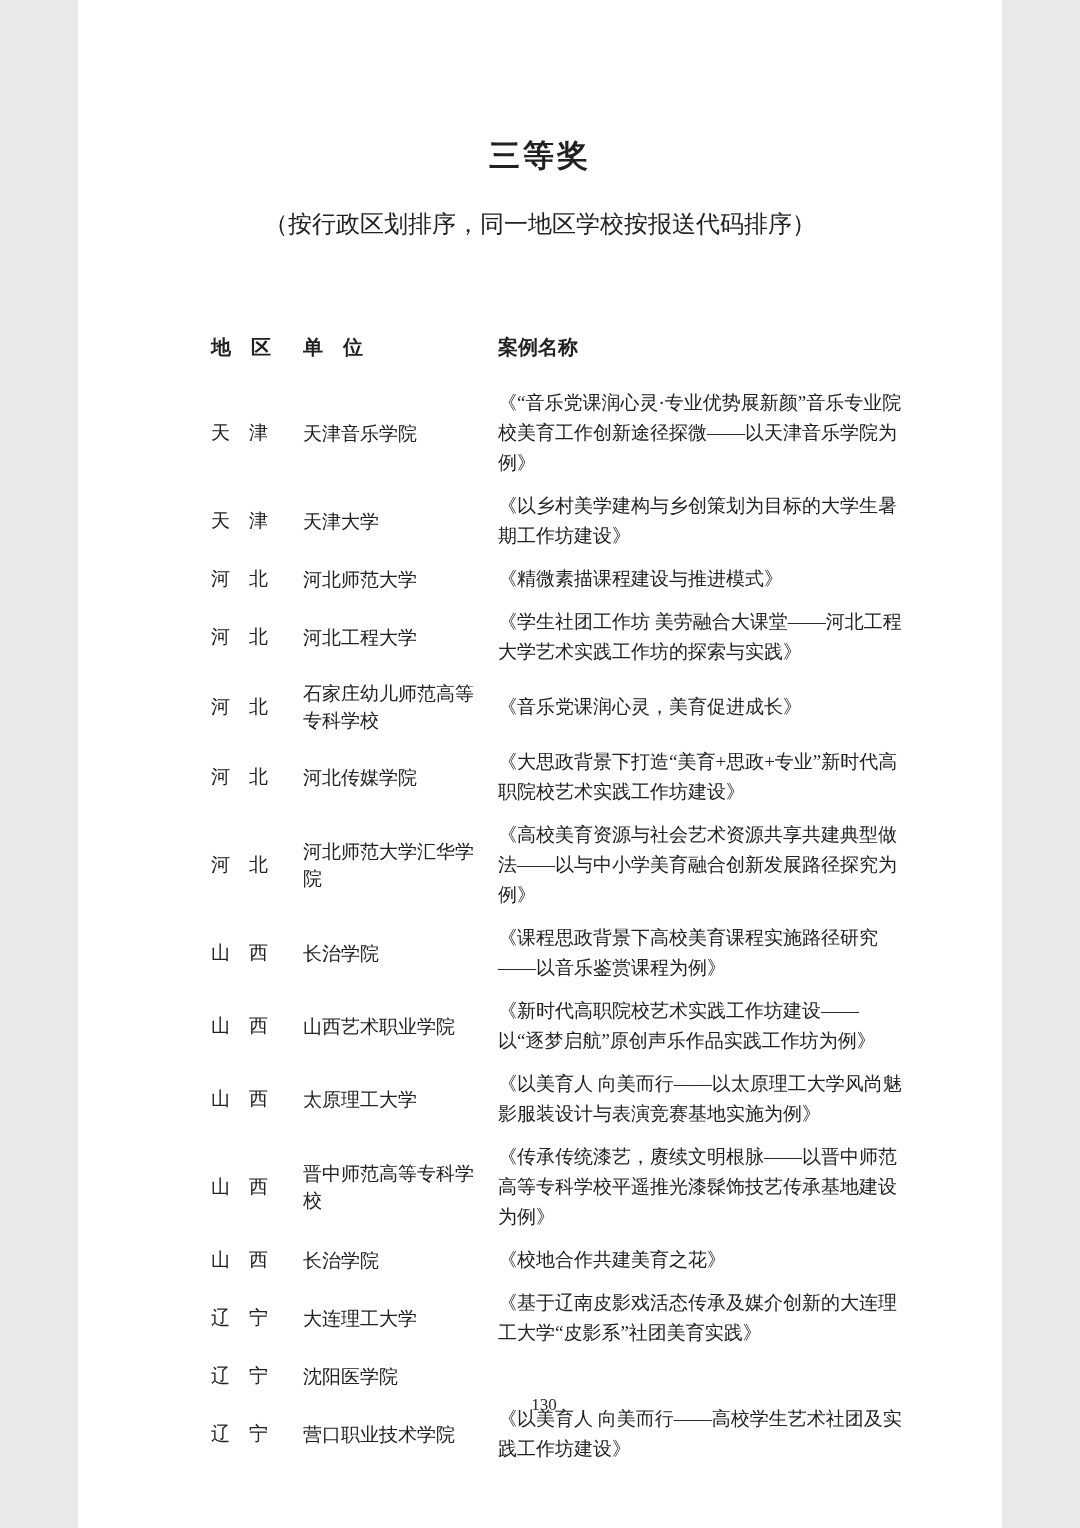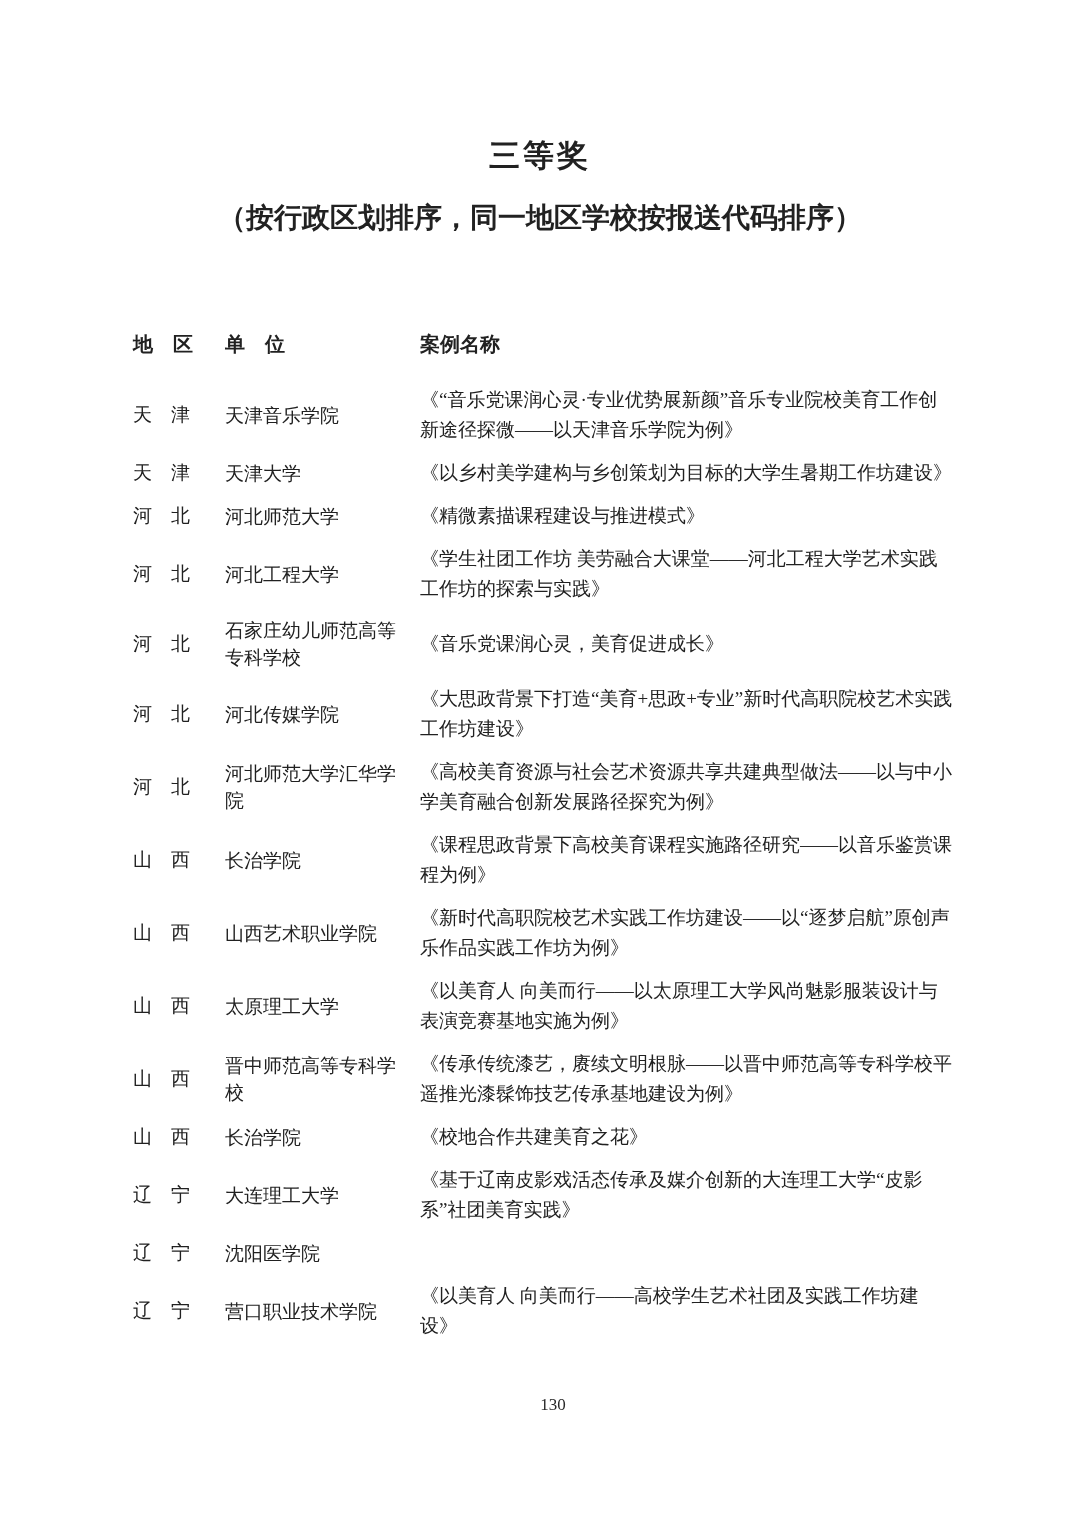--- a/index.html
+++ b/index.html
@@ -1,41 +1,41 @@
 <!DOCTYPE html>
 <html><head>
 <meta charset="utf-8">
 <style>
   html, body { margin: 0; padding: 0; background: #e9e9e9; }
   .page {
     position: relative;
-    width: 1080px;
+    width: 924px;
     height: 1528px;
     margin: 0 auto;
     background: #ffffff;
     color: #212121;
     font-family: "Liberation Serif", "DejaVu Serif", serif;
     overflow: hidden;
     box-sizing: border-box;
   }
   .title {
     margin: 0;
     padding-top: 135px;
     text-align: center;
     font-family: "Liberation Sans", "DejaVu Sans", sans-serif;
     font-size: 31px;
     font-weight: 700;
     letter-spacing: 3px;
   }
   .subtitle {
-    margin-top: 22px;
+    margin-top: 31px;
     text-align: center;
     font-family: "Liberation Sans", "DejaVu Sans", sans-serif;
-    font-size: 28px;
-    font-weight: 700;
+    font-size: 24px;
+    font-weight: 400;
   }
   .table {
     margin: 92px 100px 0 133px;
   }
   .thead {
     display: flex;
     align-items: baseline;
     font-family: "Liberation Sans", "DejaVu Sans", sans-serif;
     font-size: 20px;
     font-weight: 700;
@@ -47,21 +47,21 @@
     align-items: center;
     margin-bottom: 13px;
     font-size: 19px;
   }
   .cell.region { width: 92px; flex: 0 0 92px; line-height: 30px; white-space: pre; }
   .cell.unit   { width: 195px; flex: 0 0 195px; line-height: 27px; padding-right: 10px; box-sizing: border-box; }
   .cell.case   { width: 535px; flex: 0 1 535px; line-height: 30px; }
   .footer {
     position: absolute;
     top: 1395px;
-    left: 13px;
+    left: 4px;
     width: 100%;
     text-align: center;
     font-size: 17px;
     color: #2a2a2a;
   }
 </style>
 </head>
 <body>
 
 <div class="page">

